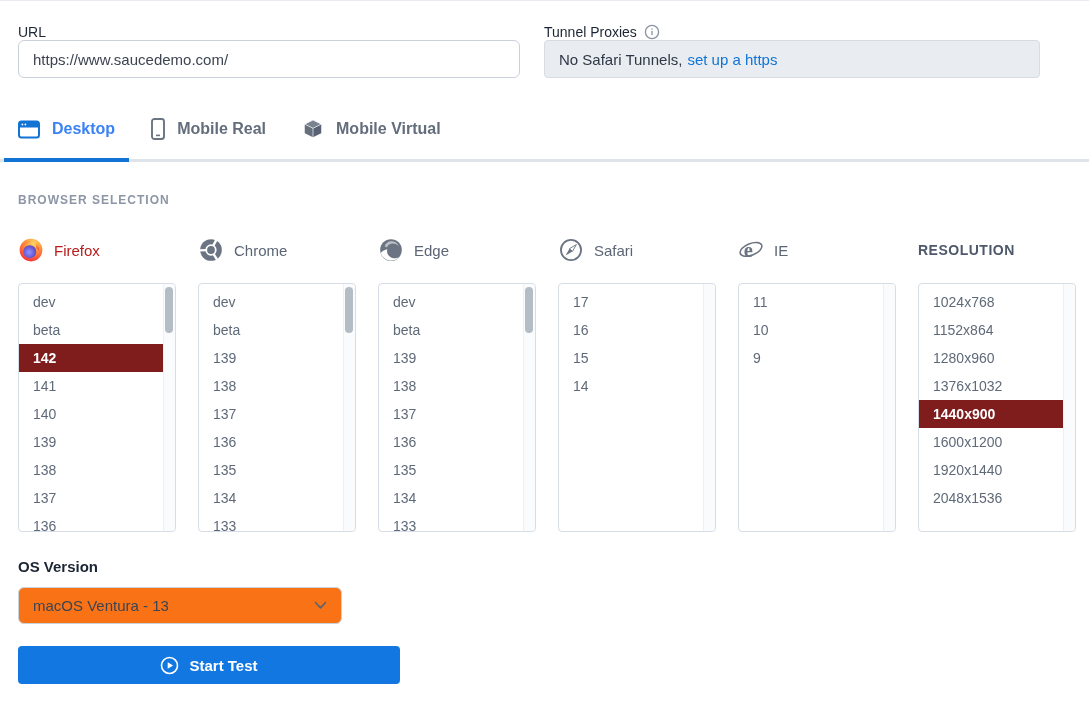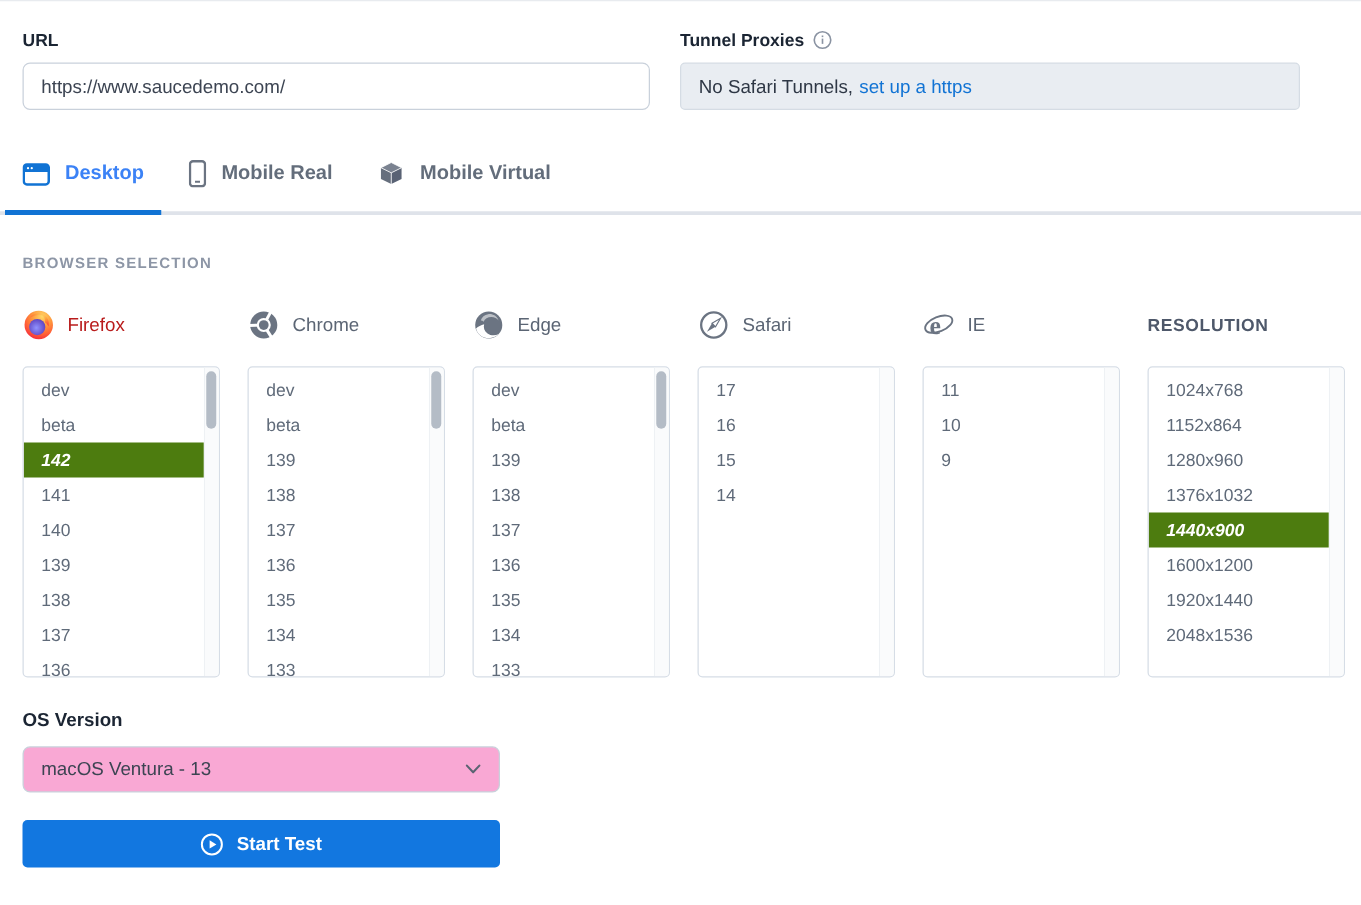--- a/index.html
+++ b/index.html
@@ -11,22 +11,22 @@
     border-top: 1px solid #e8ebef;
     overflow: hidden;
   }
   .container { padding: 0 13px 0 18px; }
 
   
   .top-row { display: flex; margin-top: 23px; }
   .url-col { width: 502px; }
   .tunnel-col { margin-left: 24px; width: 496px; }
   .field-label {
-    font-size: 14px; font-weight: 700; color: #1b2533;
-    margin-bottom: 10px; display: flex; align-items: center; gap: 7px;
+    font-size: 14px; font-weight: 400; color: #1b2533;
+    display: flex; align-items: center; gap: 7px;
   }
   .url-input {
     width: 100%; height: 38px;
     border: 1px solid #c9d1db; border-radius: 6px;
     padding: 0 14px; font-size: 15px; color: #3c4452;
     font-family: "Liberation Sans", sans-serif;
     outline: none; background: #fff;
   }
   .tunnel-box {
     height: 38px; background: #e9edf2;
@@ -70,38 +70,38 @@
   .listbox {
     height: 249px; border: 1px solid #d6dde6; border-radius: 4px;
     position: relative; overflow: hidden; background: #fff;
   }
   .listbox ul { list-style: none; margin-top: 4px; }
   .listbox li {
     height: 28px; line-height: 28px; padding-left: 14px;
     margin-right: 12px; font-size: 14px; color: #5f6a79;
     cursor: pointer; white-space: nowrap;
   }
-  .listbox li.selected { background: #4d7c0f; color: #fff; font-weight: 700; font-style: italic; }
+  .listbox li.selected { background: #7f1d1d; color: #fff; font-weight: 700; }
   .sb-track {
     position: absolute; top: 0; right: 0; bottom: 0; width: 12px;
     background: #fafbfc; border-left: 1px solid #eef1f4;
     border-radius: 0 3px 3px 0;
   }
   .sb-thumb {
     position: absolute; top: 3px; right: 2px; width: 8px; height: 46px;
     background: #b4bcc6; border-radius: 4px;
   }
 
   
   .os-section { margin-top: 26px; }
   .os-label { font-size: 15px; font-weight: 700; color: #1b2533; margin-bottom: 12px; }
   .select {
-    width: 382px; height: 37px; border: 1px solid #c9d1db; border-radius: 6px;
+    width: 324px; height: 37px; border: 1px solid #c9d1db; border-radius: 6px;
     display: flex; align-items: center; justify-content: space-between;
-    padding: 0 14px; font-size: 15px; color: #3c4452; cursor: pointer; background: #f9a8d4;
+    padding: 0 14px; font-size: 15px; color: #3c4452; cursor: pointer; background: #f97316;
   }
   .start-btn {
     margin-top: 22px; width: 382px; height: 38px;
     background: #1277e0; border: none; border-radius: 4px;
     color: #fff; font-size: 15px; font-weight: 700;
     font-family: "Liberation Sans", sans-serif;
     display: flex; align-items: center; justify-content: center; gap: 10px;
     cursor: pointer;
   }
   svg { display: block; flex: none; }

